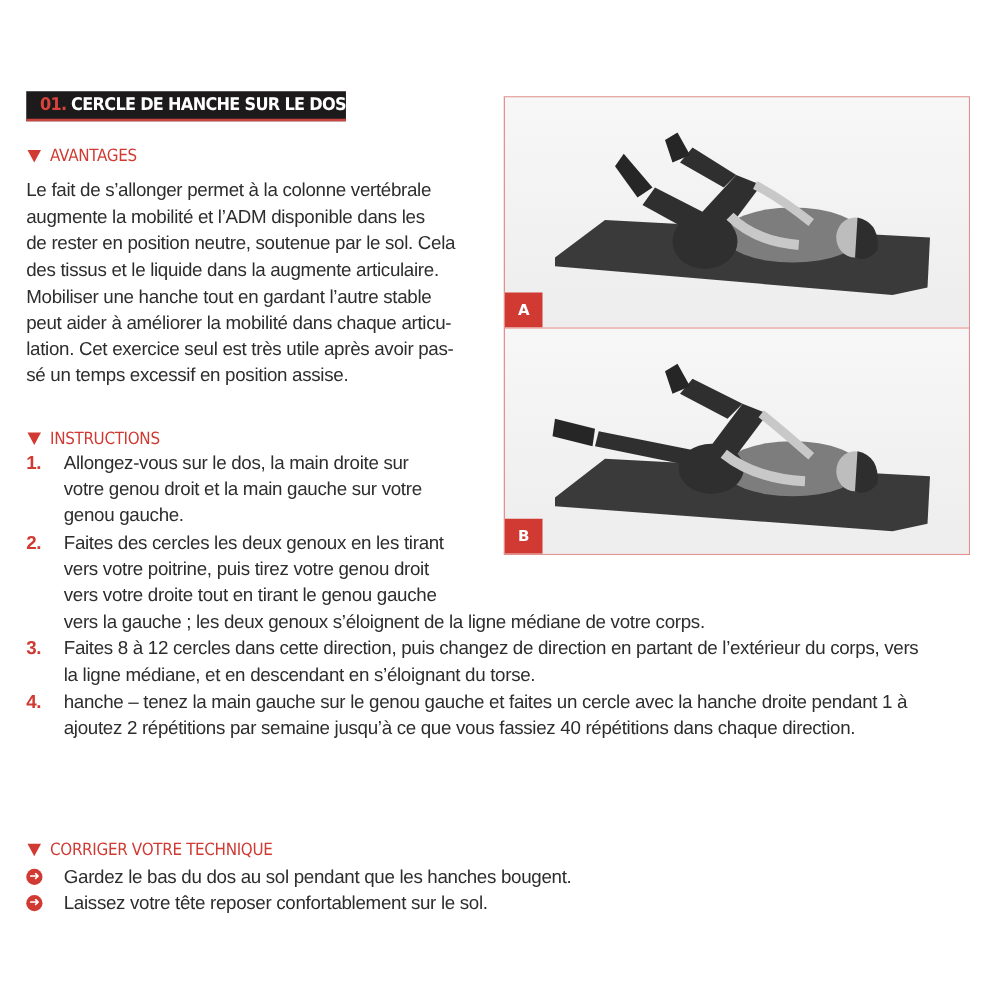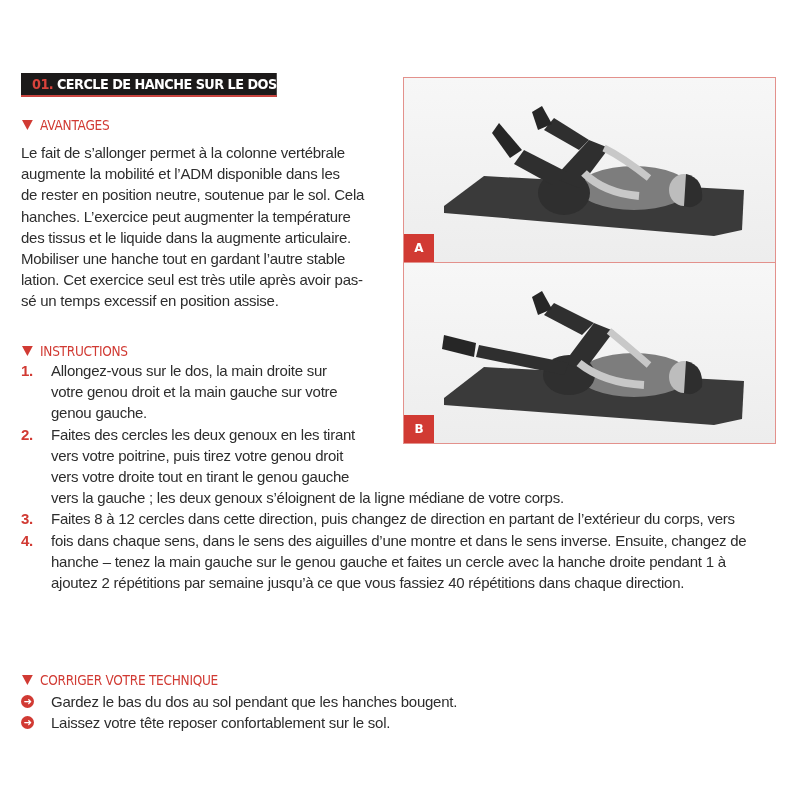--- a/index.html
+++ b/index.html
@@ -62,23 +62,23 @@
 </div>
 
 <div class="section-head" style="top:117px;">
   <span class="tri"></span>
   <span>AVANTAGES</span>
 </div>
 <div class="para" style="top:142px;">
   <span class="line">Le fait de s’allonger permet à la colonne vertébrale</span>
   <span class="line">augmente la mobilité et l’ADM disponible dans les</span>
   <span class="line">de rester en position neutre, soutenue par le sol. Cela</span>
-  <span class="line">hanches. L’exercice peut augmenter la température</span>
   <span class="line">des tissus et le liquide dans la augmente articulaire.</span>
   <span class="line">Mobiliser une hanche tout en gardant l’autre stable</span>
+  <span class="line">peut aider à améliorer la mobilité dans chaque articu-</span>
   <span class="line">lation. Cet exercice seul est très utile après avoir pas-</span>
   <span class="line">sé un temps excessif en position assise.</span>
 </div>
 
 <div class="section-head" style="top:343px;">
   <span class="tri"></span>
   <span>INSTRUCTIONS</span>
 </div>
 <div class="ol" style="top:360px;">
   <div class="ol-item">
@@ -90,24 +90,24 @@
   <div class="ol-item">
     <span class="num">2.</span>
     <span class="line">Faites des cercles les deux genoux en les tirant</span>
     <span class="line">vers votre poitrine, puis tirez votre genou droit</span>
     <span class="line">vers votre droite tout en tirant le genou gauche</span>
     <span class="line">vers la gauche ; les deux genoux s’éloignent de la ligne médiane de votre corps.</span>
   </div>
   <div class="ol-item">
     <span class="num">3.</span>
     <span class="line">Faites 8 à 12 cercles dans cette direction, puis changez de direction en partant de l’extérieur du corps, vers</span>
+    <span class="line">la ligne médiane, et en descendant en s’éloignant du torse.</span>
   </div>
   <div class="ol-item">
     <span class="num">4.</span>
-    <span class="line">fois dans chaque sens, dans le sens des aiguilles d’une montre et dans le sens inverse. Ensuite, changez de</span>
     <span class="line">hanche – tenez la main gauche sur le genou gauche et faites un cercle avec la hanche droite pendant 1 à</span>
     <span class="line">ajoutez 2 répétitions par semaine jusqu’à ce que vous fassiez 40 répétitions dans chaque direction.</span>
   </div>
 </div>
 
 <div class="section-head" style="top:672px;">
   <span class="tri"></span>
   <span>CORRIGER VOTRE TECHNIQUE</span>
 </div>
 <div class="bullets">

